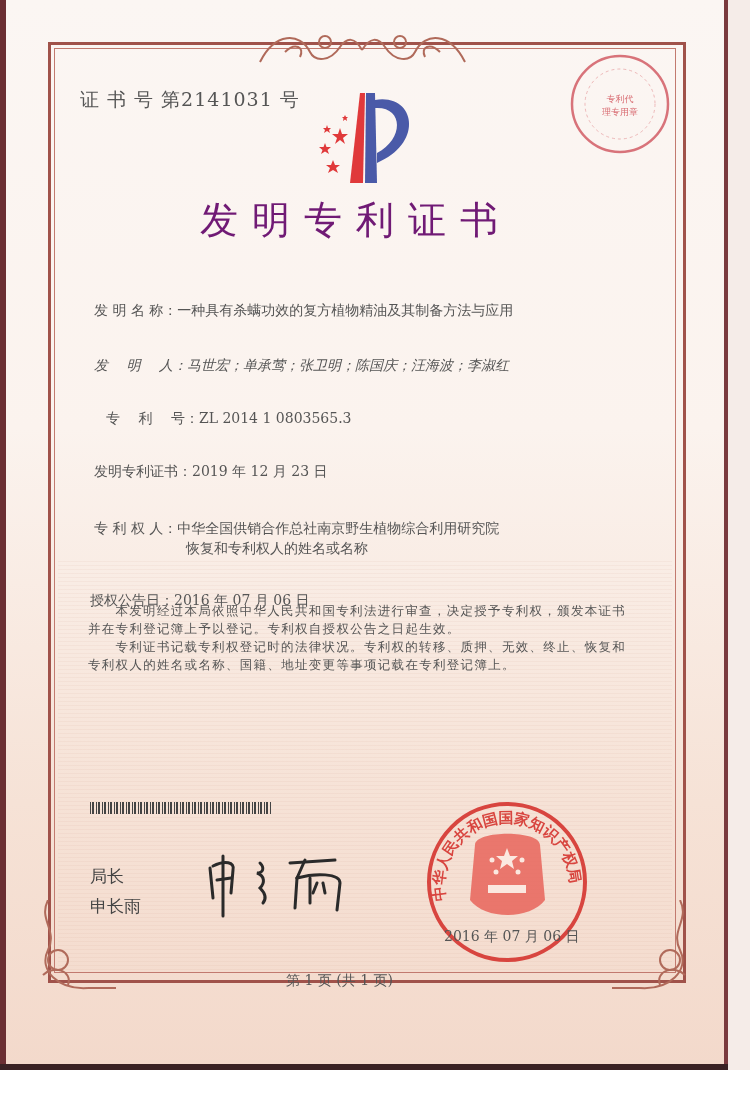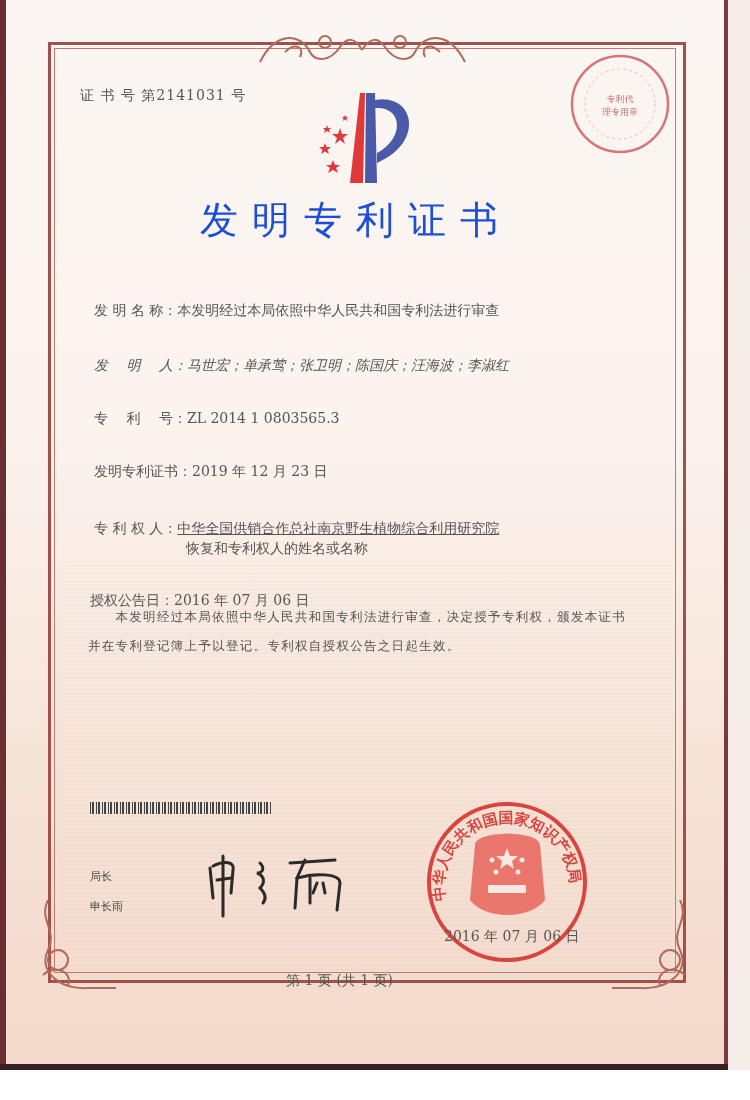--- a/index.html
+++ b/index.html
@@ -23,40 +23,40 @@
     .frame-inner {
       position:absolute; left:54px; top:48px; width:620px; height:923px;
       border:1px solid #c27a6f;
     }
     .waves {
       position:absolute; left:58px; top:560px; width:614px; height:410px;
       background: repeating-linear-gradient(0deg, rgba(200,140,120,0.08) 0px, rgba(200,140,120,0.08) 1px, transparent 1px, transparent 4px);
     }
     .ornament { position:absolute; }
     .cert-no {
-      position:absolute; left:80px; top:87px; font-size:14px; color:#555; letter-spacing:1px;
+      position:absolute; left:80px; top:87px; font-size:19px; color:#555; letter-spacing:1px;
     }
     .logo { position:absolute; left:305px; top:88px; width:120px; height:100px; }
     .title {
       position:absolute; left:186px; top:195px; width:340px; text-align:center;
-      font-family:"DejaVu Sans", sans-serif; font-size:38px; letter-spacing:14px; color:#1d4ed8;
+      font-family:"DejaVu Sans", sans-serif; font-size:38px; letter-spacing:14px; color:#701a75;
     }
     .field { position:absolute; left:94px; font-size:14px; color:#555; white-space:nowrap; }
     .field .lbl { display:inline-block; }
     .field .val { display:inline; }
     .body-text {
       position:absolute; left:88px; top:602px; width:546px;
-      font-size:12.5px; color:#555; line-height:29px; letter-spacing:1.3px;
+      font-size:12.5px; color:#555; line-height:18px; letter-spacing:1.3px;
     }
     .body-text p { margin:0; text-indent:2.2em; }
     .barcode {
       position:absolute; left:90px; top:802px; width:182px; height:12px;
       background: repeating-linear-gradient(90deg, #444 0px, #444 1px, transparent 1px, transparent 2px, #444 2px, #444 4px, transparent 4px, transparent 6px);
     }
-    .director { position:absolute; left:90px; top:862px; font-family:Liberation Mono, monospace; font-size:11px; color:#444; line-height:30px; }
+    .director { position:absolute; left:90px; top:862px; font-family:Liberation Sans, sans-serif; font-size:17px; color:#444; line-height:30px; }
     .signature { position:absolute; left:205px; top:848px; width:160px; height:70px; }
     .seal-big { position:absolute; left:420px; top:800px; width:175px; height:165px; }
     .seal-date { position:absolute; left:444px; top:928px; font-size:14px; color:#555; }
     .seal-small { position:absolute; left:568px; top:52px; width:104px; height:104px; }
     .page-no { position:absolute; left:286px; top:972px; font-size:14px; color:#555; }
   </style>
 </head>
 <body>
 
 <div class="paper"></div>
@@ -115,43 +115,44 @@
     <polygon points="20,55 21.5,59 26,59 22.5,62 24,66 20,63.5 16,66 17.5,62 14,59 18.5,59"></polygon>
     <polygon points="28,72 30,77 35,77 31,80 33,85 28,82 23,85 25,80 21,77 26,77"></polygon>
     <polygon points="22,37 23,40 26,40 24,42 25,45 22,43 19,45 20,42 18,40 21,40"></polygon>
     <polygon points="40,27 41,29 43,29 41.5,30.5 42,33 40,31.5 38,33 38.5,30.5 37,29 39,29"></polygon>
   </g>
 </svg>
 
 <div class="title">发明专利证书</div>
 
 <div class="field" style="top:302px;">
-  <span class="lbl">发 明 名 称：</span><span class="val">本发明经过本局依照中华人民共和国专利法进行审查</span>
+  <span class="lbl">发 明 名 称：</span><span class="val">一种具有杀螨功效的复方植物精油及其制备方法与应用</span>
 </div>
 <div class="field" style="top:357px;font-style:italic;">
   <span class="lbl">发　 明　 人：</span><span class="val">马世宏；单承莺；张卫明；陈国庆；汪海波；李淑红</span>
 </div>
-<div class="field" style="top:410px;">
+<div class="field" style="top:410px;margin-left:12px;">
   <span class="lbl">专　 利　 号：</span><span class="val">ZL 2014 1 0803565.3</span>
 </div>
 <div class="field" style="top:463px;">
   <span class="lbl">发明专利证书：</span><span class="val">2019 年 12 月 23 日</span>
 </div>
-<div class="field" style="top:520px;text-decoration:underline;">
+<div class="field" style="top:520px;">
   <span class="lbl">专 利 权 人：</span><span class="val">中华全国供销合作总社南京野生植物综合利用研究院</span>
 </div>
 <div class="field" style="top:540px; left:186px;">
   <span class="val">恢复和专利权人的姓名或名称</span>
 </div>
 <div class="field" style="top:592px; left:90px;">
   <span class="lbl">授权公告日：</span><span class="val">2016 年 07 月 06 日</span>
 </div>
 
 <div class="body-text">
   <p>本发明经过本局依照中华人民共和国专利法进行审查，决定授予专利权，颁发本证书并在专利登记簿上予以登记。专利权自授权公告之日起生效。</p>
+  <p>专利证书记载专利权登记时的法律状况。专利权的转移、质押、无效、终止、恢复和专利权人的姓名或名称、国籍、地址变更等事项记载在专利登记簿上。</p>
 </div>
 
 <div class="barcode"></div>
 
 <div class="director">
   <div>局长</div>
   <div>申长雨</div>
 </div>
 
 <svg class="signature" viewBox="0 0 160 70">

